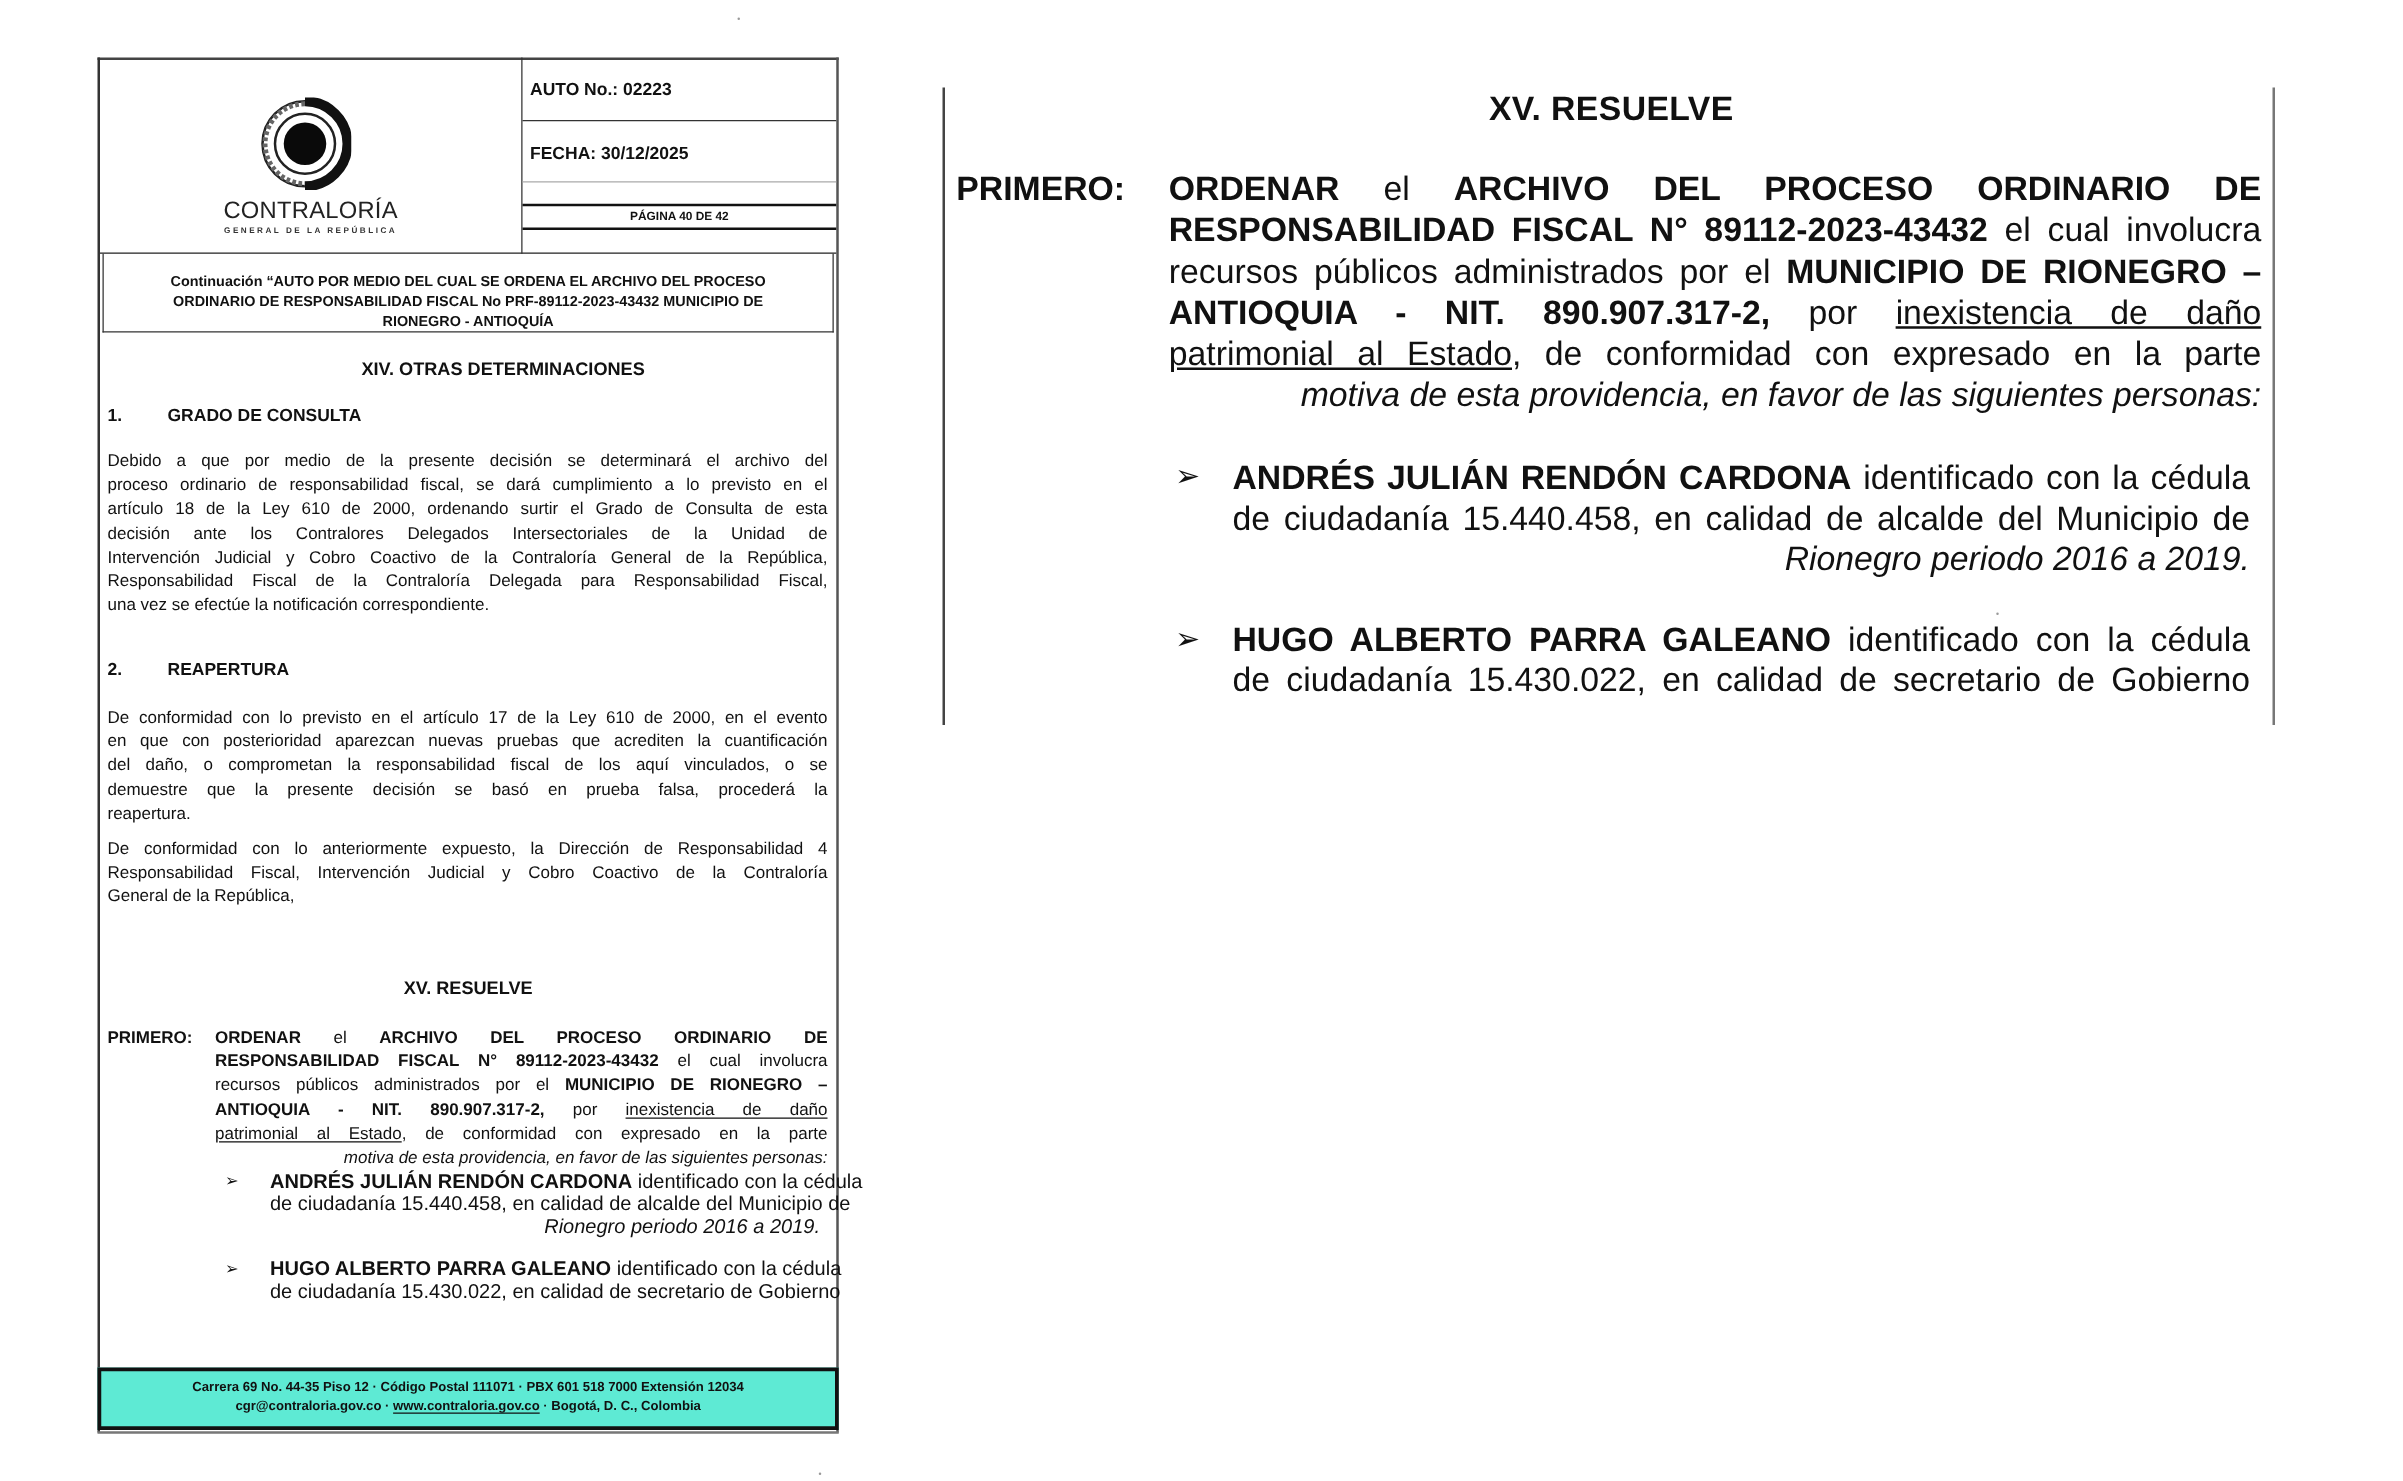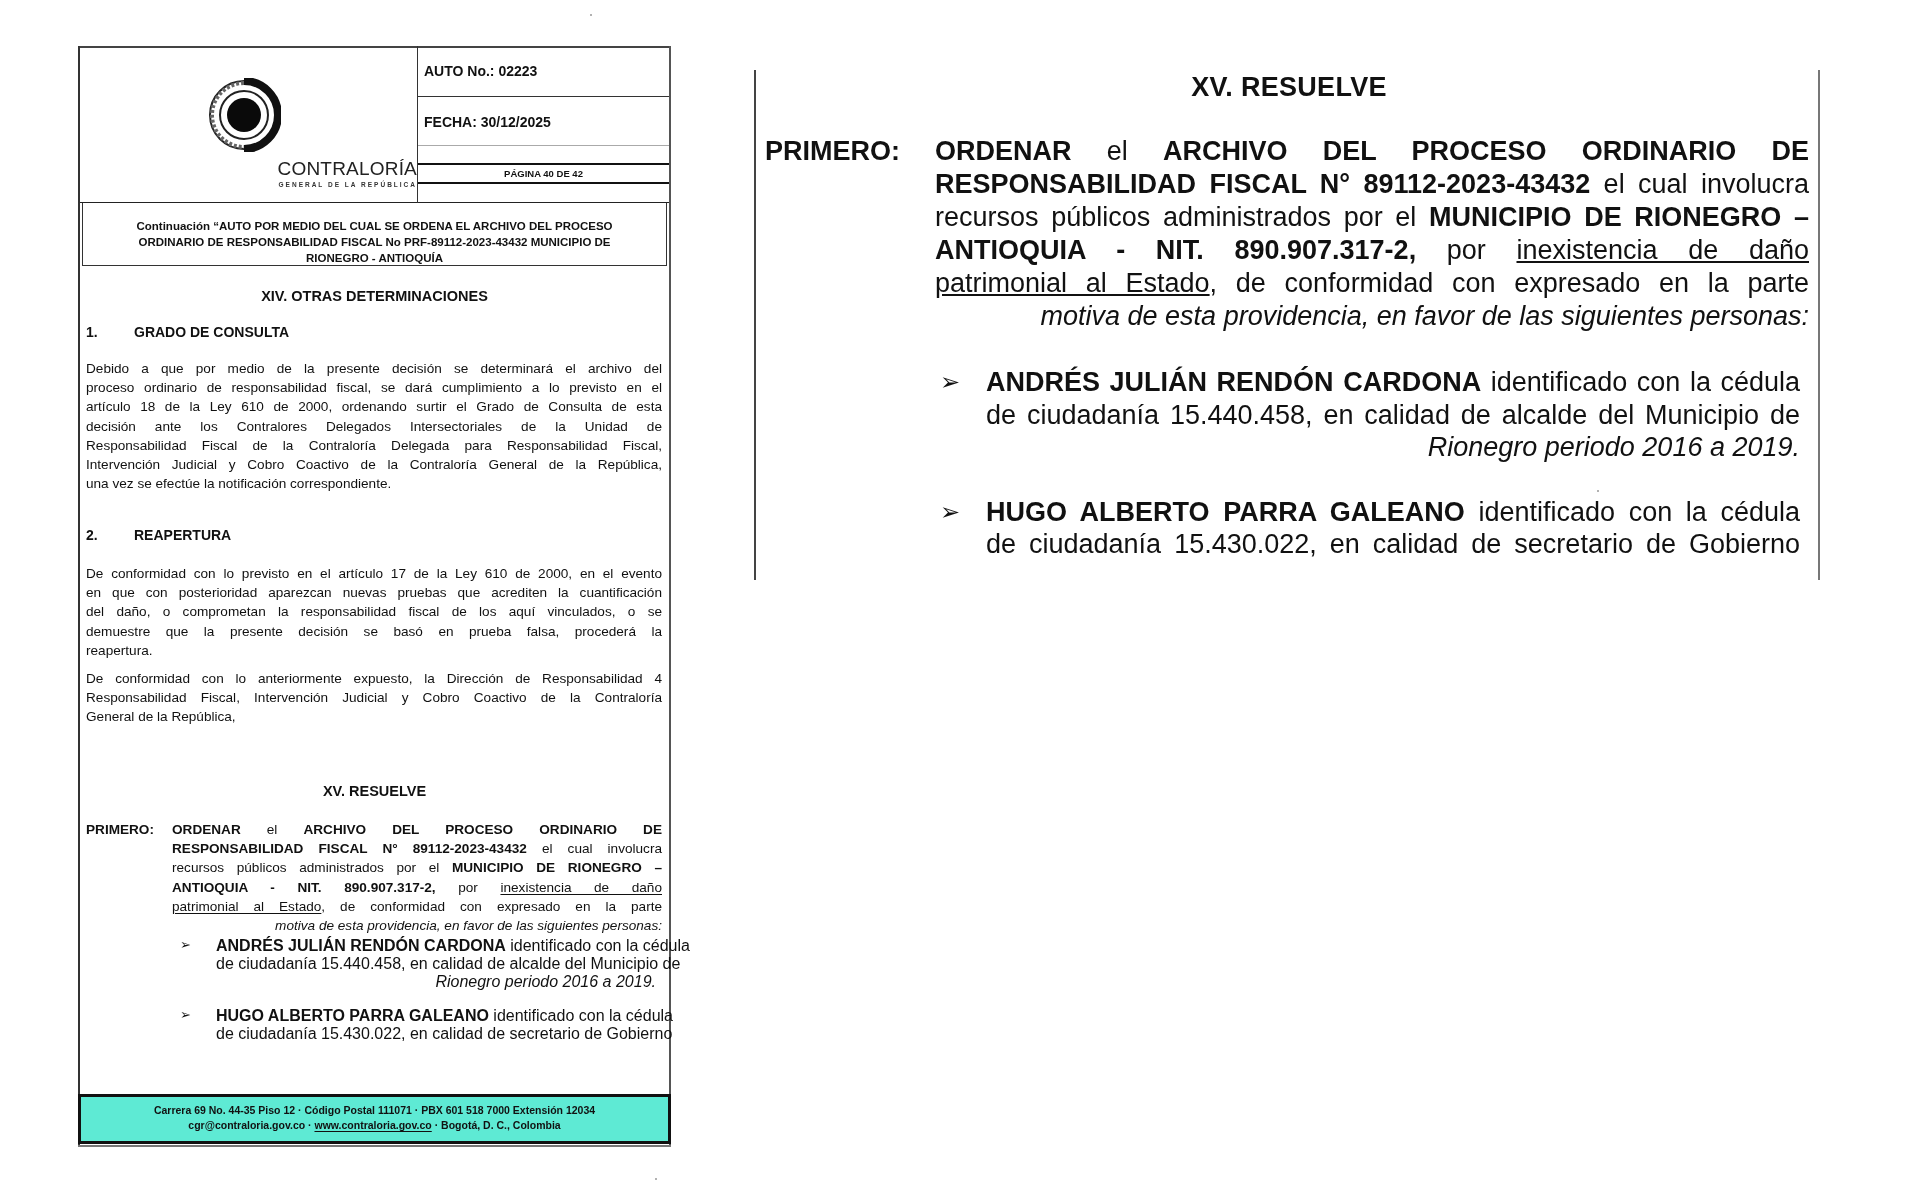--- a/index.html
+++ b/index.html
@@ -6,21 +6,21 @@
   body { width:1922px; height:1185px; position:relative; overflow:hidden;
          font-family:"Liberation Sans", sans-serif; color:#111; }
 
   
   .page { position:absolute; left:78px; top:46px; width:593px; height:1100px;
           border-left:2px solid #333; border-right:2px solid #555; box-sizing:border-box; }
   .page-top-line { position:absolute; left:78px; top:46px; width:593px; height:2px; background:#444; }
   .hdr { position:absolute; left:0; top:0; width:589px; height:157px; border-bottom:1.5px solid #222; box-sizing:border-box; }
   .hdr-logo { position:absolute; left:0; top:0; width:337px; height:157px; border-right:1.5px solid #333; }
   .logo-svg { position:absolute; left:127px; top:32px; }
-  .brand { position:absolute; left:0; width:337px; text-align:right; }
+  .brand { position:absolute; left:0; width:337px; text-align:center; }
   .brand-name { top:112px; font-size:19px; letter-spacing:0.2px; color:#222; }
   .brand-sub { top:135px; font-size:6.5px; letter-spacing:2px; color:#333; font-weight:bold; }
   .hdr-meta { position:absolute; left:338px; top:0; width:251px; height:157px; }
   .meta-row { position:absolute; left:0; width:251px; box-sizing:border-box; padding-left:6px;
               font-weight:bold; font-size:14px; display:flex; align-items:center; }
   .meta-auto { top:0; height:51px; border-bottom:1.3px solid #333; }
   .meta-fecha { top:52px; height:48px; border-bottom:1px solid #aaa; }
   .meta-pagina { top:117px; height:21px; border-top:2.5px solid #111; border-bottom:2.5px solid #111;
                  justify-content:center; padding-left:0; font-size:9.5px; }
   .cont-box { position:absolute; left:2px; top:157px; width:585px; height:63px; border:1.3px solid #333; border-top:none;
@@ -83,33 +83,33 @@
       <div class="meta-row meta-pagina">PÁGINA 40 DE 42</div>
     </div>
   </div>
 
   <div class="cont-box">
     <div>Continuación “AUTO POR MEDIO DEL CUAL SE ORDENA EL ARCHIVO DEL PROCESO</div>
     <div>ORDINARIO DE RESPONSABILIDAD FISCAL No PRF-89112-2023-43432 MUNICIPIO DE</div>
     <div>RIONEGRO - ANTIOQUÍA</div>
   </div>
 
-  <div class="section-title" style="top:242px;">XIV. OTRAS DETERMINACIONES</div>
+  <div class="section-title" style="top:242px;padding-left:28px;">XIV. OTRAS DETERMINACIONES</div>
 
   <div class="num-head" style="top:278px;">
     <span class="n">1.</span><span>GRADO DE CONSULTA</span>
   </div>
 
   <div class="para" style="top:313px;">
     <span class="jline">Debido a que por medio de la presente decisión se determinará el archivo del</span>
     <span class="jline">proceso ordinario de responsabilidad fiscal, se dará cumplimiento a lo previsto en el</span>
     <span class="jline">artículo 18 de la Ley 610 de 2000, ordenando surtir el Grado de Consulta de esta</span>
     <span class="jline">decisión ante los Contralores Delegados Intersectoriales de la Unidad de</span>
+    <span class="jline">Intervención Judicial y Cobro Coactivo de la Contraloría General de la República,</span>
     <span class="jline">Responsabilidad Fiscal de la Contraloría Delegada para Responsabilidad Fiscal,</span>
-    <span class="jline">Intervención Judicial y Cobro Coactivo de la Contraloría General de la República,</span>
     <span class="lline">una vez se efectúe la notificación correspondiente.</span>
   </div>
 
   <div class="num-head" style="top:481px;">
     <span class="n">2.</span><span>REAPERTURA</span>
   </div>
 
   <div class="para" style="top:518px;">
     <span class="jline">De conformidad con lo previsto en el artículo 17 de la Ley 610 de 2000, en el evento</span>
     <span class="jline">en que con posterioridad aparezcan nuevas pruebas que acrediten la cuantificación</span>

